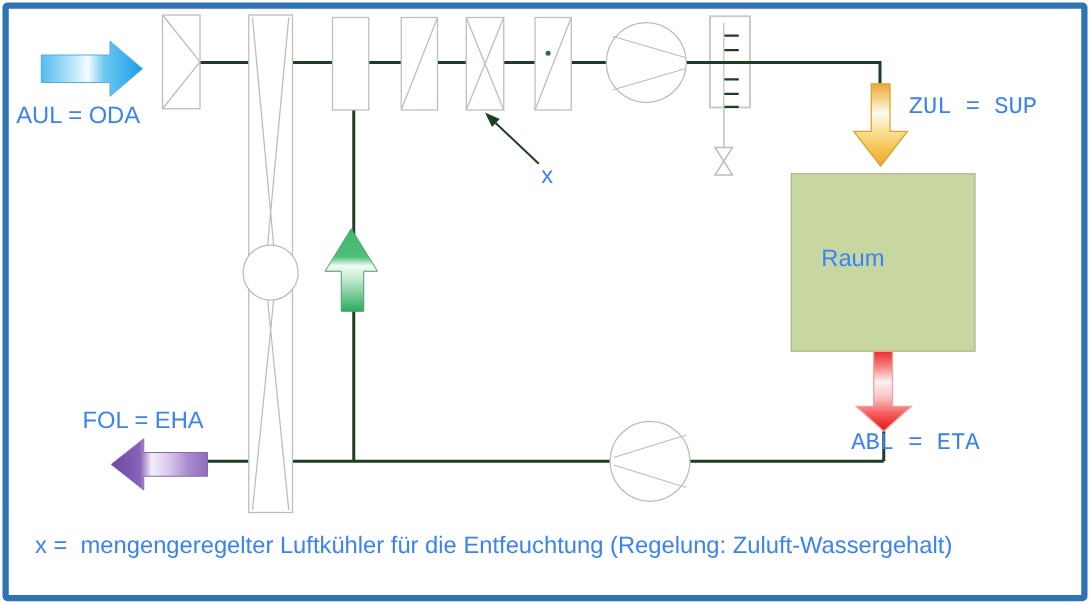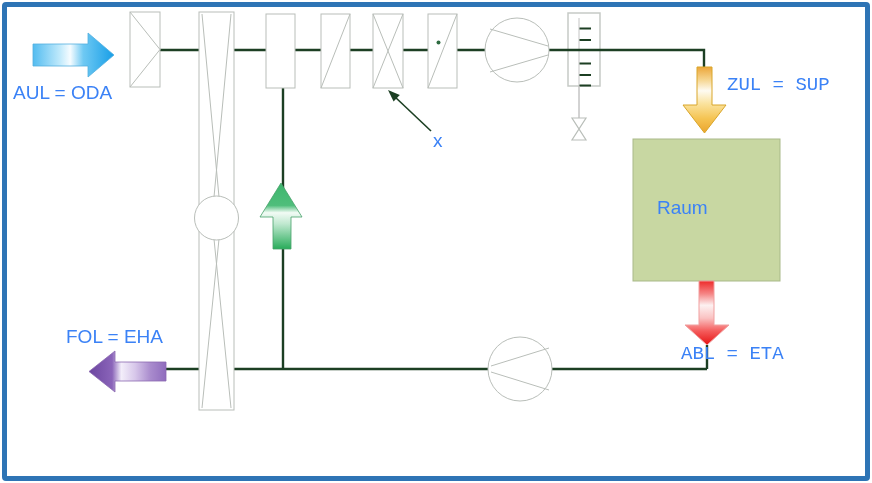--- a/index.html
+++ b/index.html
@@ -137,15 +137,16 @@
     <polygon points="699,281 714,281 714,325 729,325 707,345 685,325 699,325" fill="url(#gRed)" stroke="#f09f9f" stroke-width="1"></polygon>
     <polygon points="89,371.5 115,351 115,362 166,362 166,381 115,381 115,392" fill="url(#gPurple)" stroke="#8a68b0" stroke-width="0.8"></polygon>
   </svg>
 
   <div class="lbl lbl-aul">AUL = ODA</div>
   <div class="lbl lbl-fol">FOL = EHA</div>
   <div class="lbl lbl-zul">ZUL = SUP</div>
   <div class="lbl lbl-abl">ABL = ETA</div>
   <div class="lbl lbl-raum">Raum</div>
   <div class="lbl lbl-x">x</div>
+  <div class="lbl lbl-caption">x =  mengengeregelter Luftkühler für die Entfeuchtung (Regelung: Zuluft-Wassergehalt)</div>
 
   <div class="frame"></div>
 </div>
 
 </body></html>

